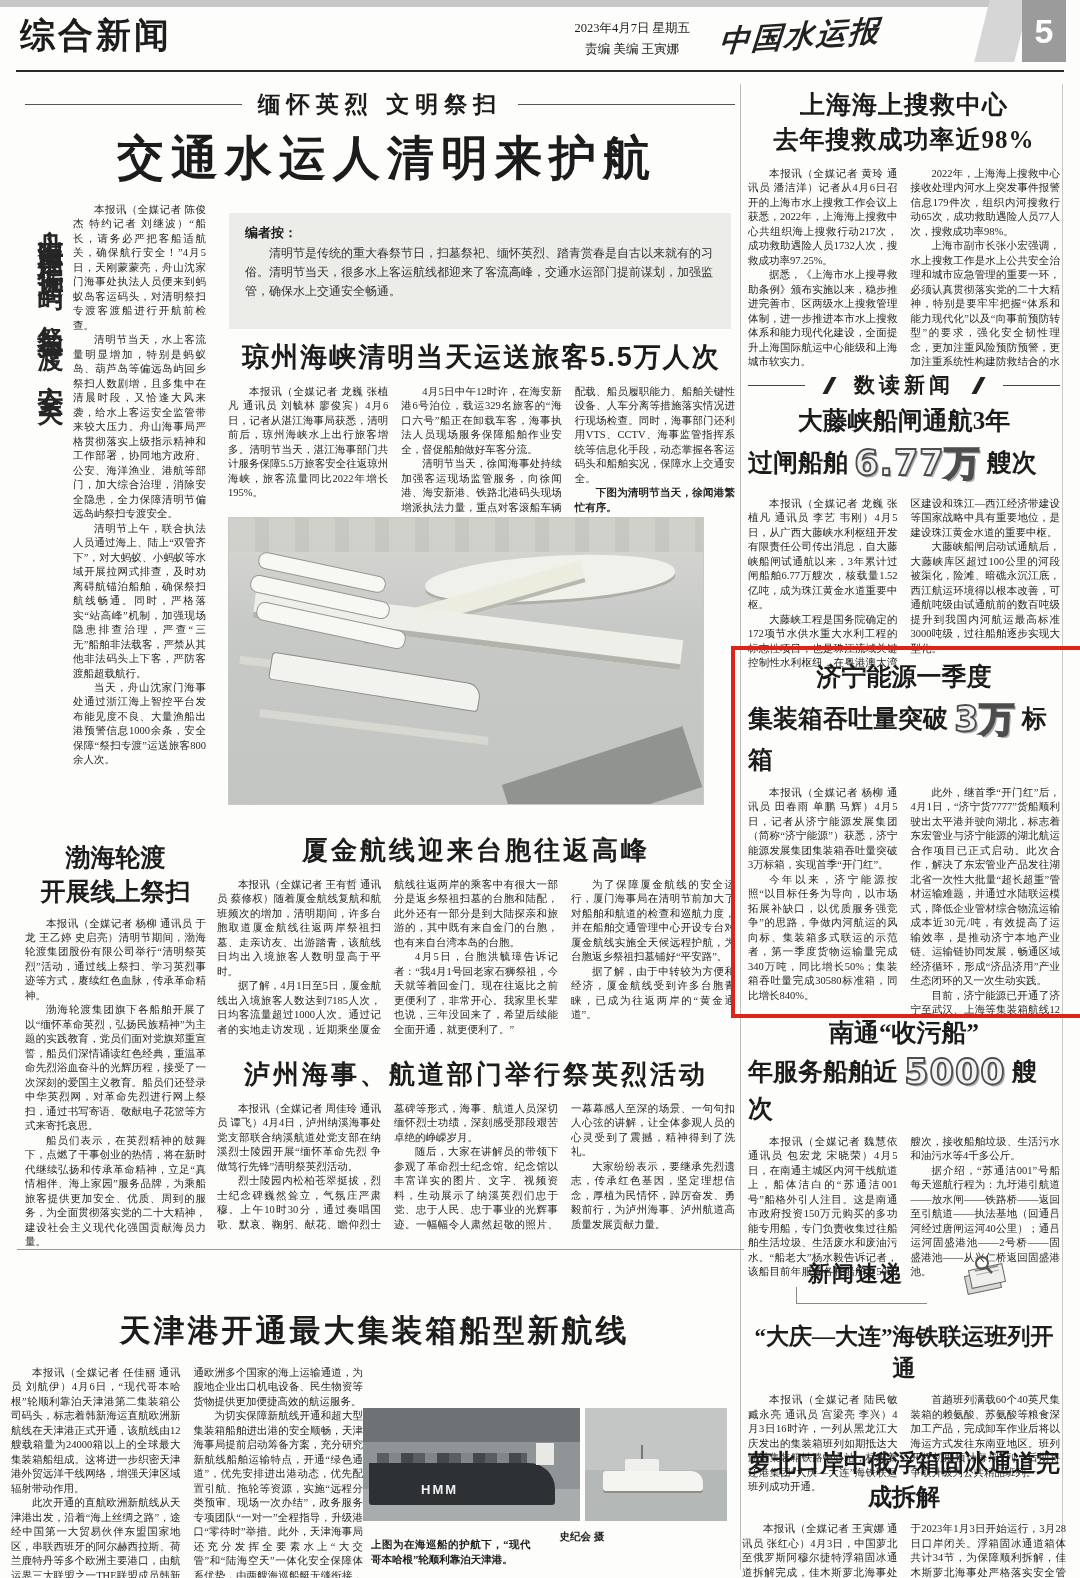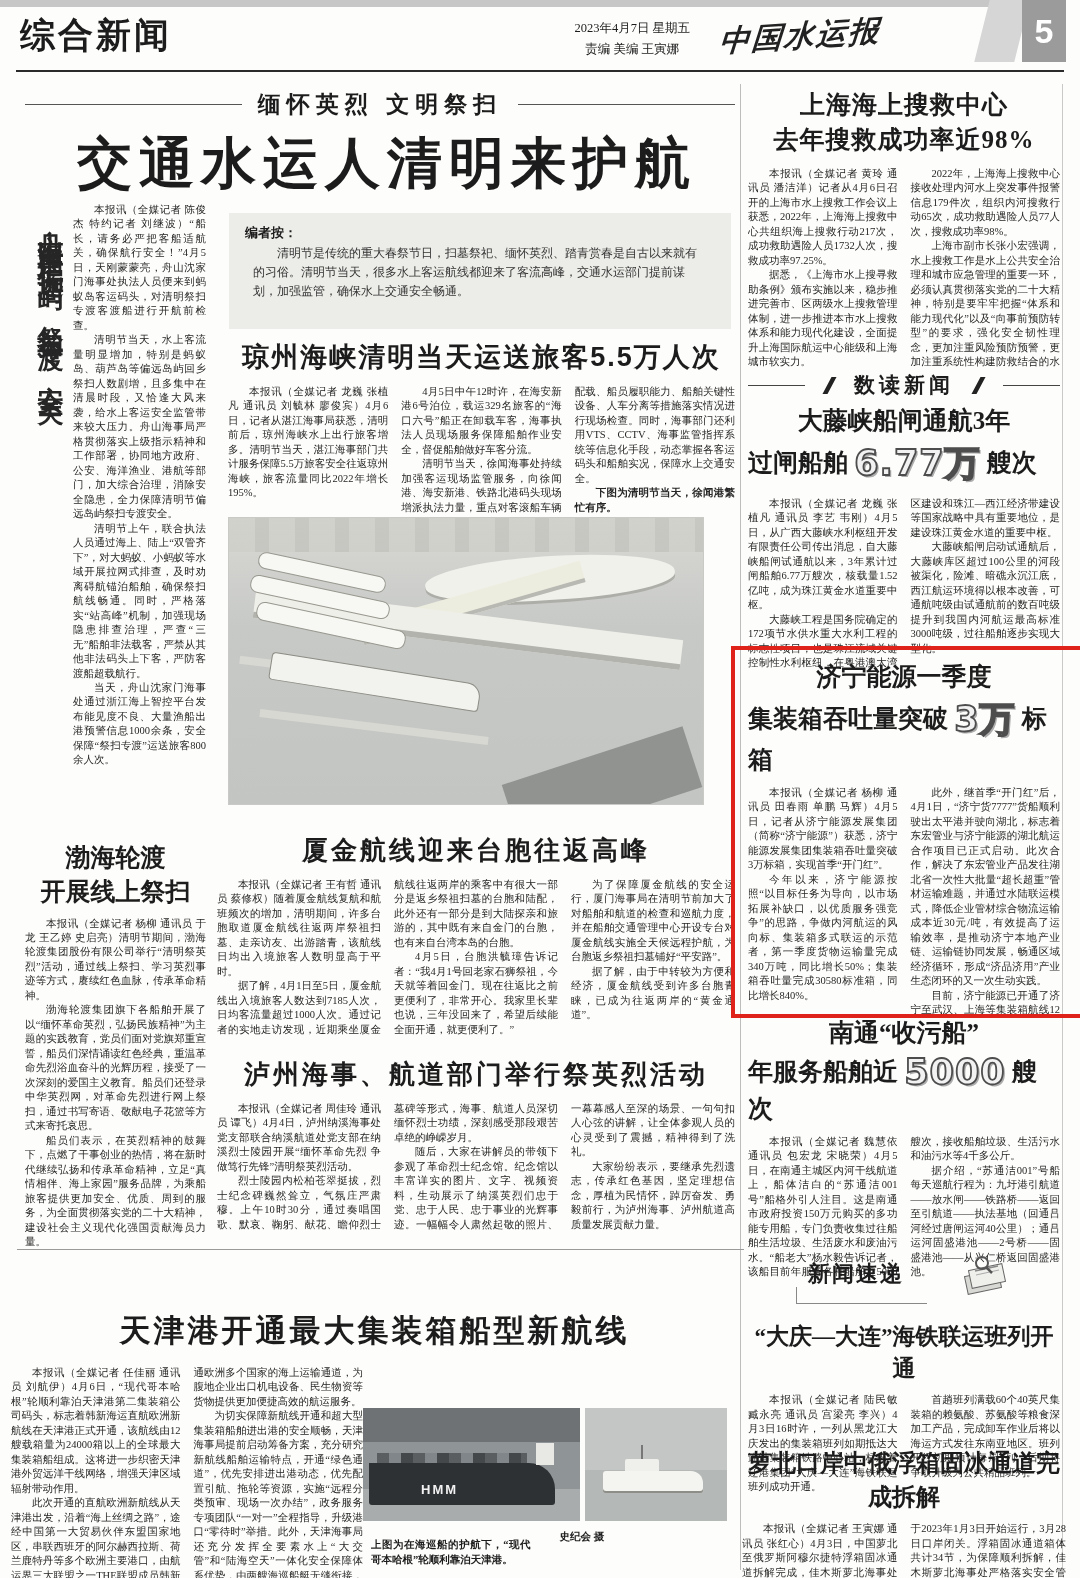--- a/index.html
+++ b/index.html
@@ -29,27 +29,27 @@
   .credit{text-align:right;font-weight:bold;text-indent:0;}
   .cap-strong{font-weight:bold;}
   .fancy{font-family:"DejaVu Sans","Liberation Sans",sans-serif;font-weight:bold;color:#f2f2f2;
          -webkit-text-stroke:1.8px #4d4d4d;text-shadow:2px 2px 0 #adadad;letter-spacing:1px;}
   
   .left-region{position:absolute;left:25px;top:85px;width:712px;height:1493px;}
   .kicker{position:absolute;top:4px;left:0;right:2px;display:flex;align-items:center;gap:16px;}
   .kline{flex:1;height:1px;background:#555;}
   .kicker-text{font-family:"Liberation Sans",sans-serif;font-weight:bold;font-size:23px;letter-spacing:6px;}
   .main-headline{position:absolute;top:42px;left:12px;right:0;text-align:center;font-family:"Liberation Sans",sans-serif;
-                 font-weight:900;font-size:55px;letter-spacing:7px;}
+                 font-weight:900;font-size:47px;letter-spacing:7px;}
   .zhoushan{position:absolute;left:0;top:118px;width:181px;height:742px;}
   .vtitle{float:left;writing-mode:vertical-rl;text-orientation:upright;font-family:"Liberation Sans",sans-serif;
           font-weight:bold;font-size:26px;letter-spacing:6px;height:556px;width:40px;margin:6px 8px 6px 0;line-height:1.1;}
   .editor-note{position:absolute;left:204px;top:128px;width:470px;height:96px;background:#ecece8;padding:10px 16px;overflow:hidden;}
   .editor-note .label{font-weight:bold;font-size:13px;}
-  .editor-note p{margin:2px 8px 0;font-size:12px;line-height:1.6;text-indent:2em;color:#333;}
+  .editor-note p{margin:2px 0 0;font-size:12px;line-height:1.6;text-indent:2em;color:#333;}
   .qiongzhou{position:absolute;left:203px;top:254px;width:507px;}
   .qiongzhou .art-h{font-size:27px;letter-spacing:2px;font-weight:600;text-align:center;margin-bottom:10px;}
   .qiongzhou .body{height:132px;}
   
   .photo-main{position:absolute;left:203px;top:432px;width:474px;height:286px;overflow:hidden;border:1px solid #c9c9c5;
               background:linear-gradient(180deg,#dcdcd8 0,#d2d3cf 14%,#c7c9c7 38%,#c3c5c3 100%);}
   .pm-land{position:absolute;top:0;left:0;right:0;height:34px;background:repeating-linear-gradient(90deg,#cfcfc9 0 26px,#c2c3bd 26px 40px);opacity:.8;}
   .pm-roof{position:absolute;top:38px;right:28px;width:250px;height:44px;background:#f1f1ec;border-radius:50% 55% 45% 50%;transform:rotate(-4deg);box-shadow:0 3px 0 #aeaea9;}
   .pm-trestle{position:absolute;top:96px;left:24px;width:430px;height:24px;background:#efefe9;border-bottom:6px solid #b3b3ae;transform:rotate(7deg);}
   .pm-arm{position:absolute;top:74px;left:128px;width:230px;height:18px;background:#ededE7;background:#ededе7;background:#ededd e7;background:#ededdf;transform:rotate(-16deg);border-bottom:4px solid #b9b9b3;}

